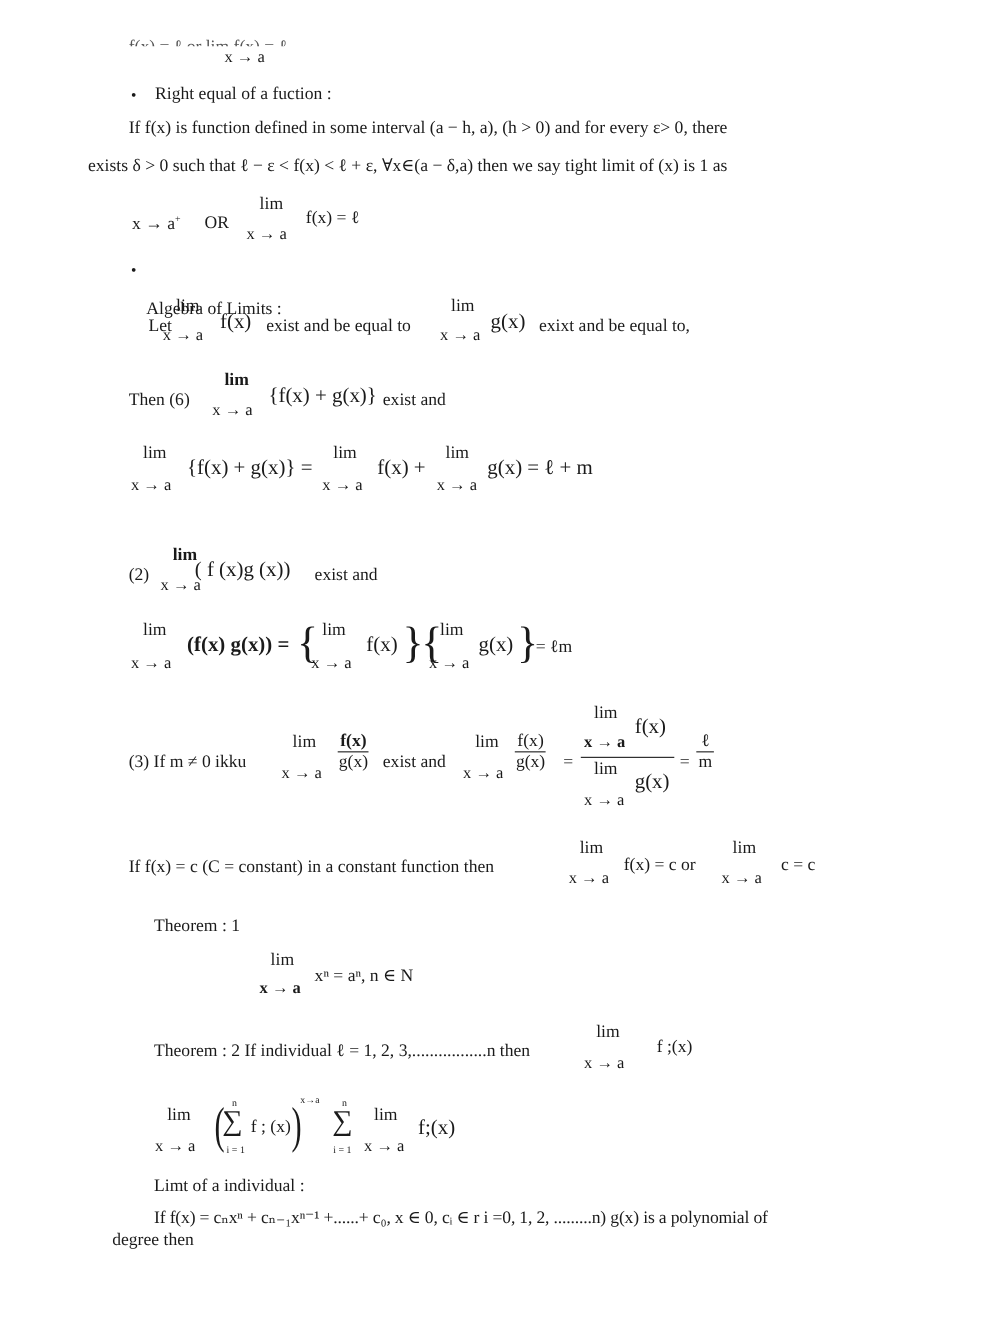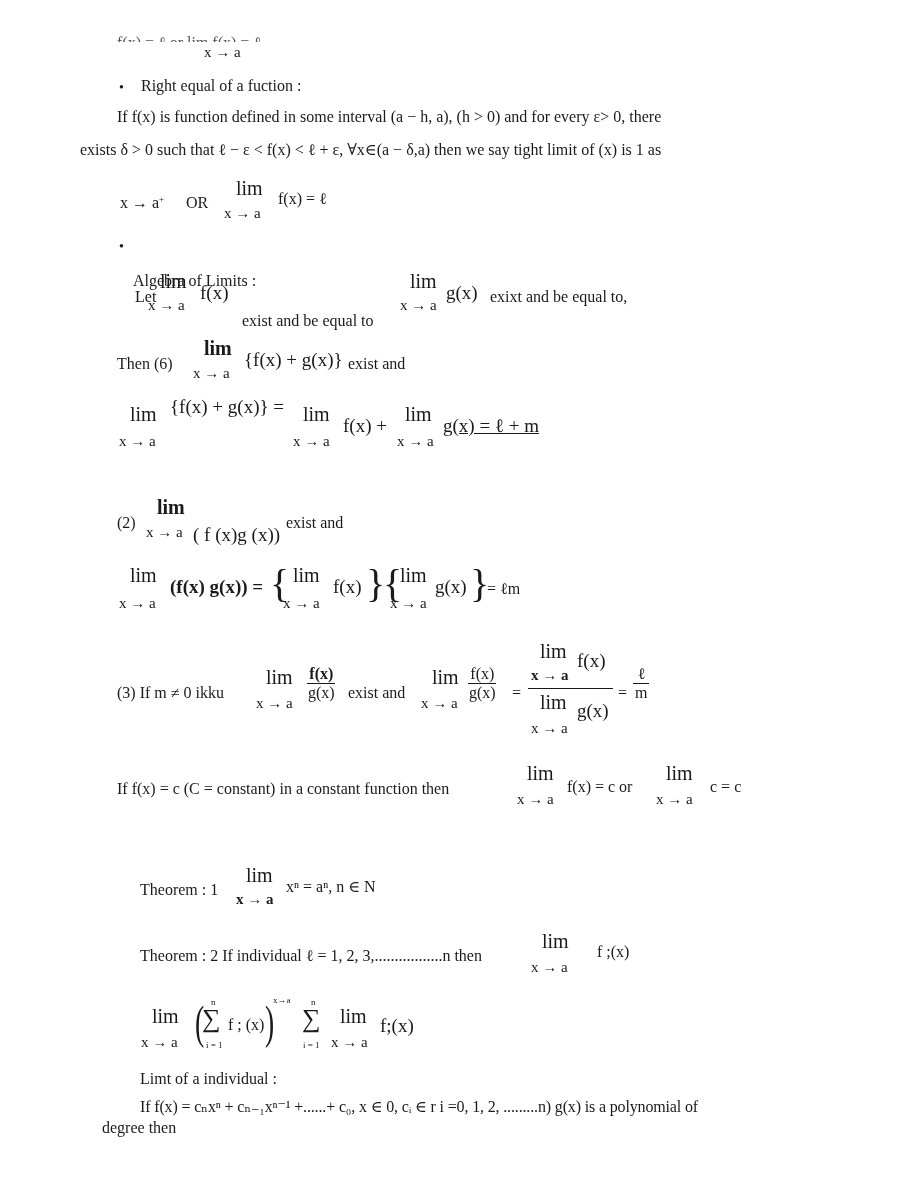--- a/index.html
+++ b/index.html
@@ -1,20 +1,20 @@
 <!DOCTYPE html>
 <html><head>
 <meta charset="utf-8">
 <style>
   html, body { margin:0; padding:0; background:#ffffff; }
   body { width:900px; height:1200px; position:relative; overflow:hidden;
          font-family:"Liberation Serif", "DejaVu Serif", serif; color:#1a1a1a; }
   .abs { position:absolute; white-space:nowrap; }
   .t { font-size:16px; }
-  .lim { font-size:20px; }
+  .lim { font-size:16px; }
   .sub { font-size:15px; }
   .big { font-size:19px; }
   .brace { font-size:40px; line-height:40px; font-weight:lighter; }
   .bullet { font-size:14px; }
   .frac { display:inline-flex; flex-direction:column; align-items:center; vertical-align:middle; }
   .frac .num { border-bottom:1.2px solid #1a1a1a; padding:0 2px; }
   .frac .den { padding:0 2px; }
   .bold { font-weight:bold; }
   .tiny { font-size:9px; }
   .line { position:absolute; border-top:1.2px solid #1a1a1a; }
@@ -39,46 +39,46 @@
 <div class="abs sub" style="left:224px; top:205px;">x → a</div>
 <div class="abs t" style="left:278px; top:190px;">f(x) = ℓ</div>
 
 <div class="abs bullet" style="left:119px; top:239px;">•</div>
 <div class="abs t" style="left:133px; top:236px;margin-top:36px;">Algebra of Limits :</div>
 
 <div class="abs t" style="left:135px; top:288px;">Let</div>
 <div class="abs lim" style="left:160px; top:270px;">lim</div>
 <div class="abs sub" style="left:148px; top:297px;">x → a</div>
 <div class="abs big" style="left:200px; top:282px;">f(x)</div>
-<div class="abs t" style="left:242px; top:288px;margin-top:24px;">exist and be equal to</div>
+<div class="abs t" style="left:242px; top:288px;">exist and be equal to</div>
 <div class="abs lim" style="left:410px; top:270px;">lim</div>
 <div class="abs sub" style="left:400px; top:297px;">x → a</div>
 <div class="abs big" style="left:446px; top:282px;">g(x)</div>
 <div class="abs t" style="left:490px; top:288px;text-align:center;">exixt and be equal to,</div>
 
 <div class="abs t" style="left:117px; top:355px;">Then  (6)</div>
 <div class="abs lim bold" style="left:204px; top:337px;">lim</div>
 <div class="abs sub" style="left:193px; top:365px;">x → a</div>
 <div class="abs big" style="left:244px; top:349px;">{f(x) + g(x)}</div>
 <div class="abs t" style="left:348px; top:355px;">exist and</div>
 
 <div class="abs lim" style="left:130px; top:403px;">lim</div>
 <div class="abs sub" style="left:119px; top:433px;">x → a</div>
-<div class="abs big" style="left:170px; top:396px;">{f(x) + g(x)} =</div>
+<div class="abs big" style="left:170px; top:415px;">{f(x) + g(x)} =</div>
 <div class="abs lim" style="left:303px; top:403px;">lim</div>
 <div class="abs sub" style="left:293px; top:433px;">x → a</div>
 <div class="abs big" style="left:343px; top:415px;">f(x) +</div>
 <div class="abs lim" style="left:405px; top:403px;">lim</div>
 <div class="abs sub" style="left:397px; top:433px;">x → a</div>
-<div class="abs big" style="left:443px; top:415px;text-decoration:underline;">g(x) = ℓ + m</div>
+<div class="abs big" style="left:443px; top:415px;">g(x) = ℓ + m</div>
 
 <div class="abs t" style="left:117px; top:514px;">(2)</div>
 <div class="abs lim bold" style="left:157px; top:496px;">lim</div>
 <div class="abs sub" style="left:146px; top:524px;">x → a</div>
-<div class="abs big" style="left:193px; top:508px;margin-top:16px;">( f (x)g (x))</div>
+<div class="abs big" style="left:177px; top:508px;">( f (x)g (x))</div>
 <div class="abs t" style="left:286px; top:514px;">exist and</div>
 
 <div class="abs lim" style="left:130px; top:564px;">lim</div>
 <div class="abs sub" style="left:119px; top:595px;">x → a</div>
 <div class="abs big" style="left:170px; top:576px;font-weight:bold;">(f(x) g(x)) =</div>
 <div class="abs brace" style="left:270px; top:564px;">{</div>
 <div class="abs lim" style="left:293px; top:564px;">lim</div>
 <div class="abs sub" style="left:283px; top:595px;">x → a</div>
 <div class="abs big" style="left:333px; top:576px;">f(x)</div>
 <div class="abs brace" style="left:366px; top:564px;">}</div>
@@ -118,21 +118,21 @@
 </div>
 
 <div class="abs t" style="left:117px; top:780px;">If f(x) = c  (C = constant) in a constant function then</div>
 <div class="abs lim" style="left:527px; top:762px;">lim</div>
 <div class="abs sub" style="left:517px; top:791px;">x → a</div>
 <div class="abs t" style="left:567px; top:778px;">f(x) = c or</div>
 <div class="abs lim" style="left:666px; top:762px;">lim</div>
 <div class="abs sub" style="left:656px; top:791px;">x → a</div>
 <div class="abs t" style="left:710px; top:778px;">c = c</div>
 
-<div class="abs t" style="left:140px; top:881px;text-align:right;">Theorem : 1</div>
+<div class="abs t" style="left:140px; top:833px;text-align:right;">Theorem : 1</div>
 <div class="abs lim" style="left:246px; top:864px;">lim</div>
 <div class="abs sub bold" style="left:236px; top:891px;">x → a</div>
 <div class="abs t" style="left:286px; top:877px;">xⁿ  = aⁿ, n ∈ N</div>
 
 <div class="abs t" style="left:140px; top:947px;">Theorem : 2  If individual  ℓ = 1, 2, 3,.................n  then</div>
 <div class="abs lim" style="left:542px; top:930px;">lim</div>
 <div class="abs sub" style="left:531px; top:959px;">x → a</div>
 <div class="abs t" style="left:597px; top:943px;">f ;(x)</div>
 
 <div class="abs lim" style="left:152px; top:1005px;">lim</div>

